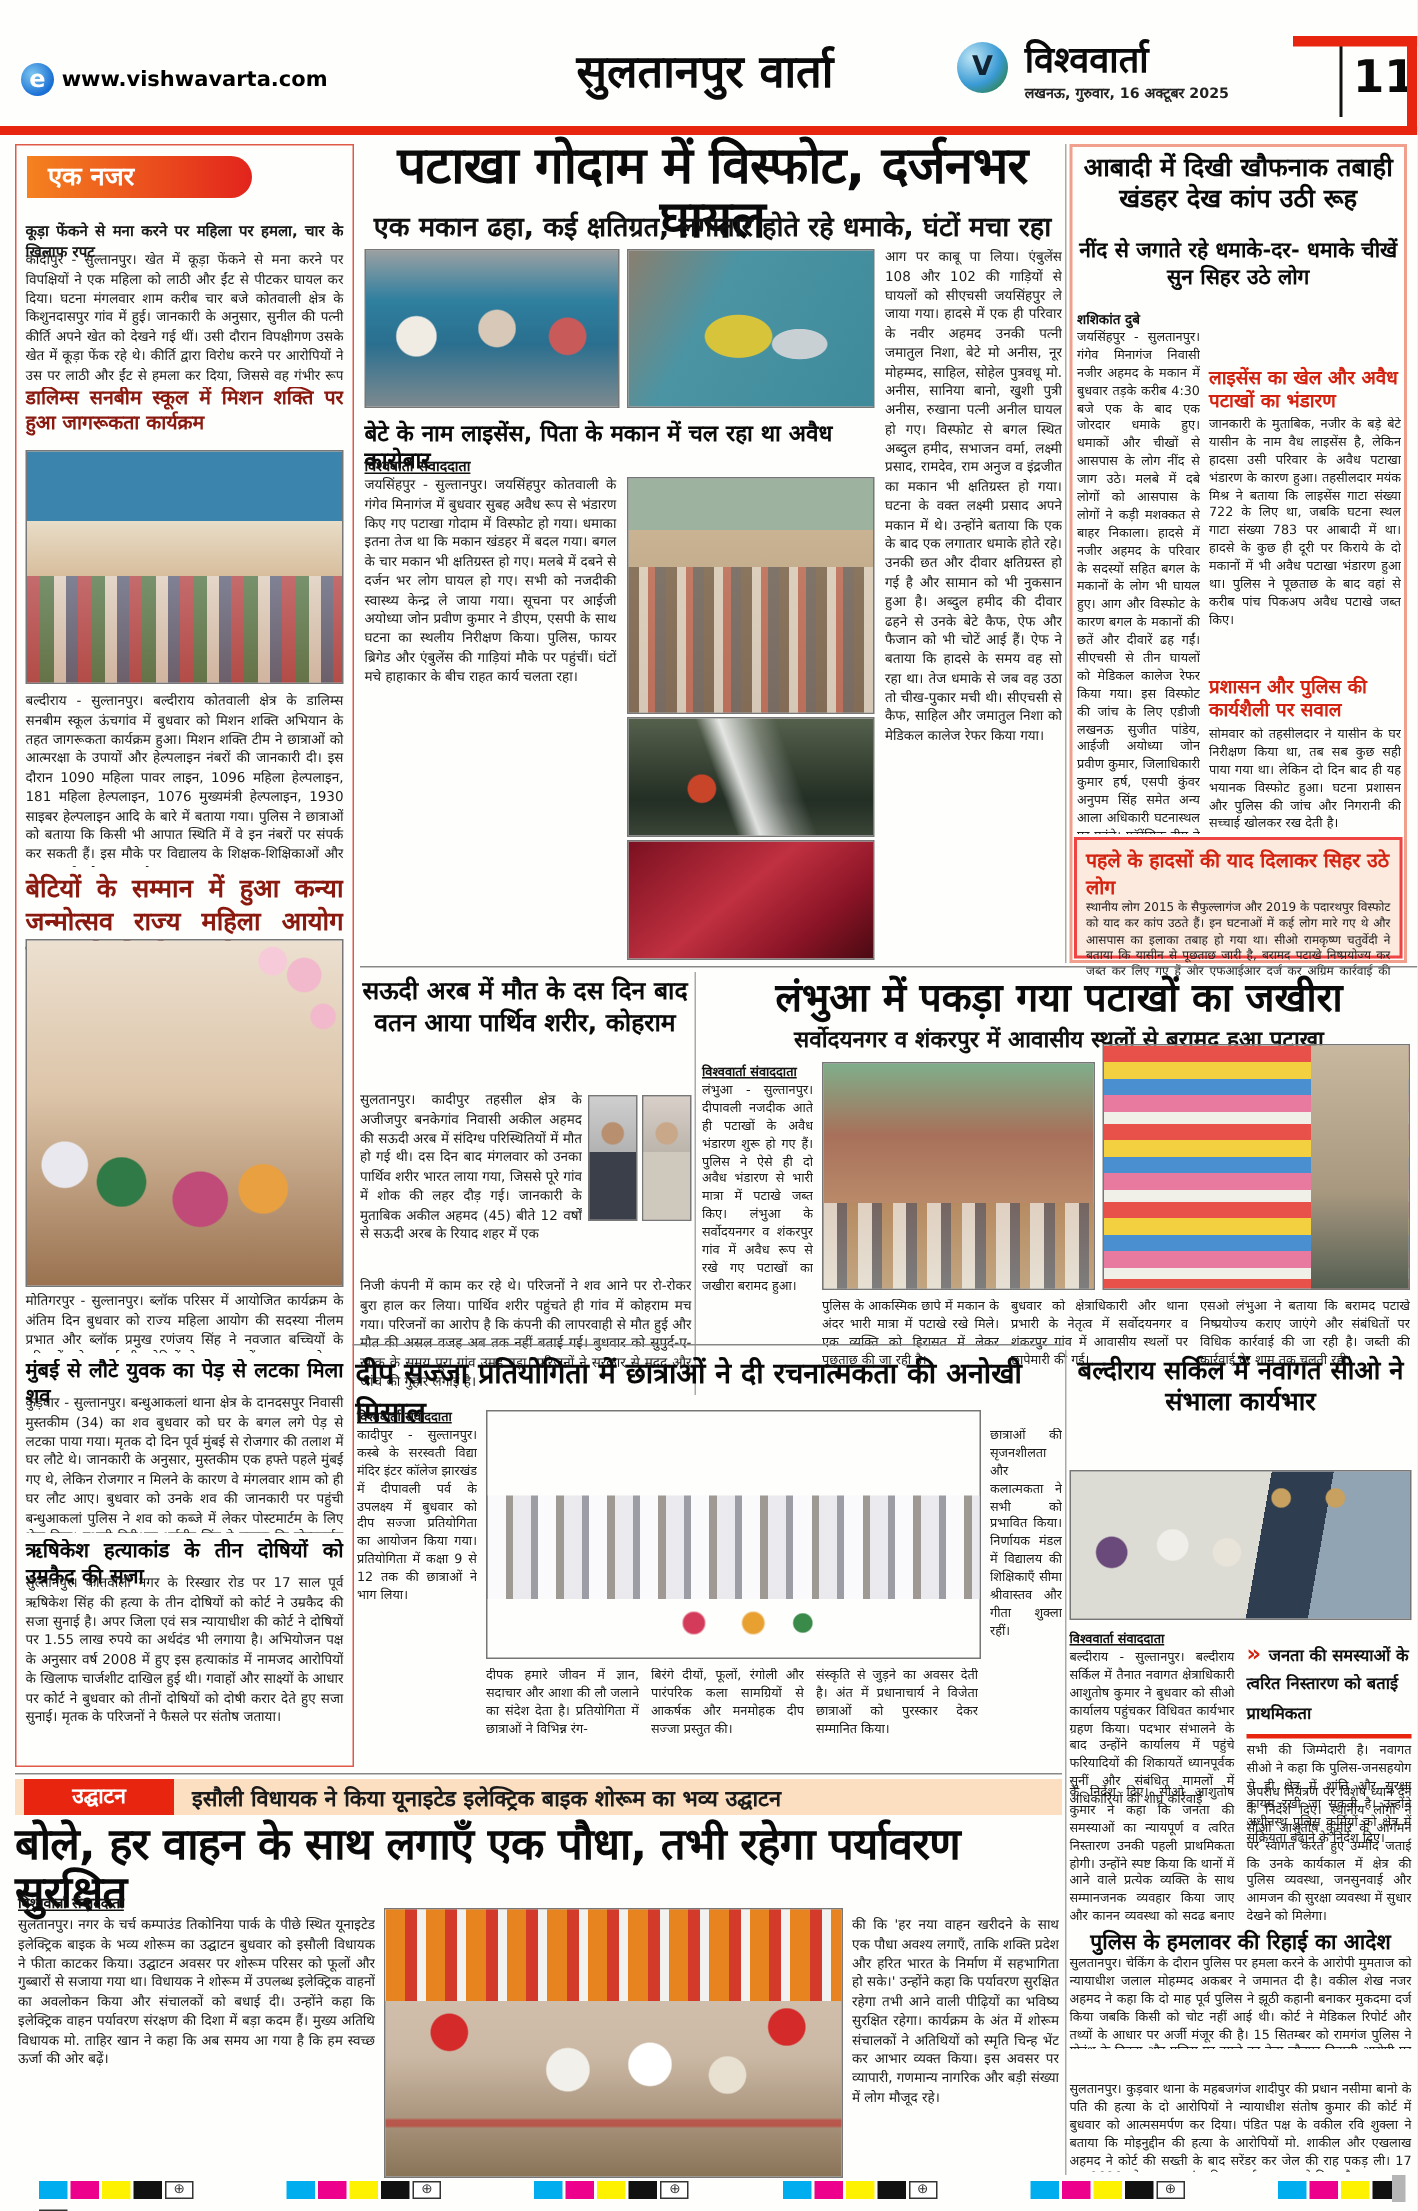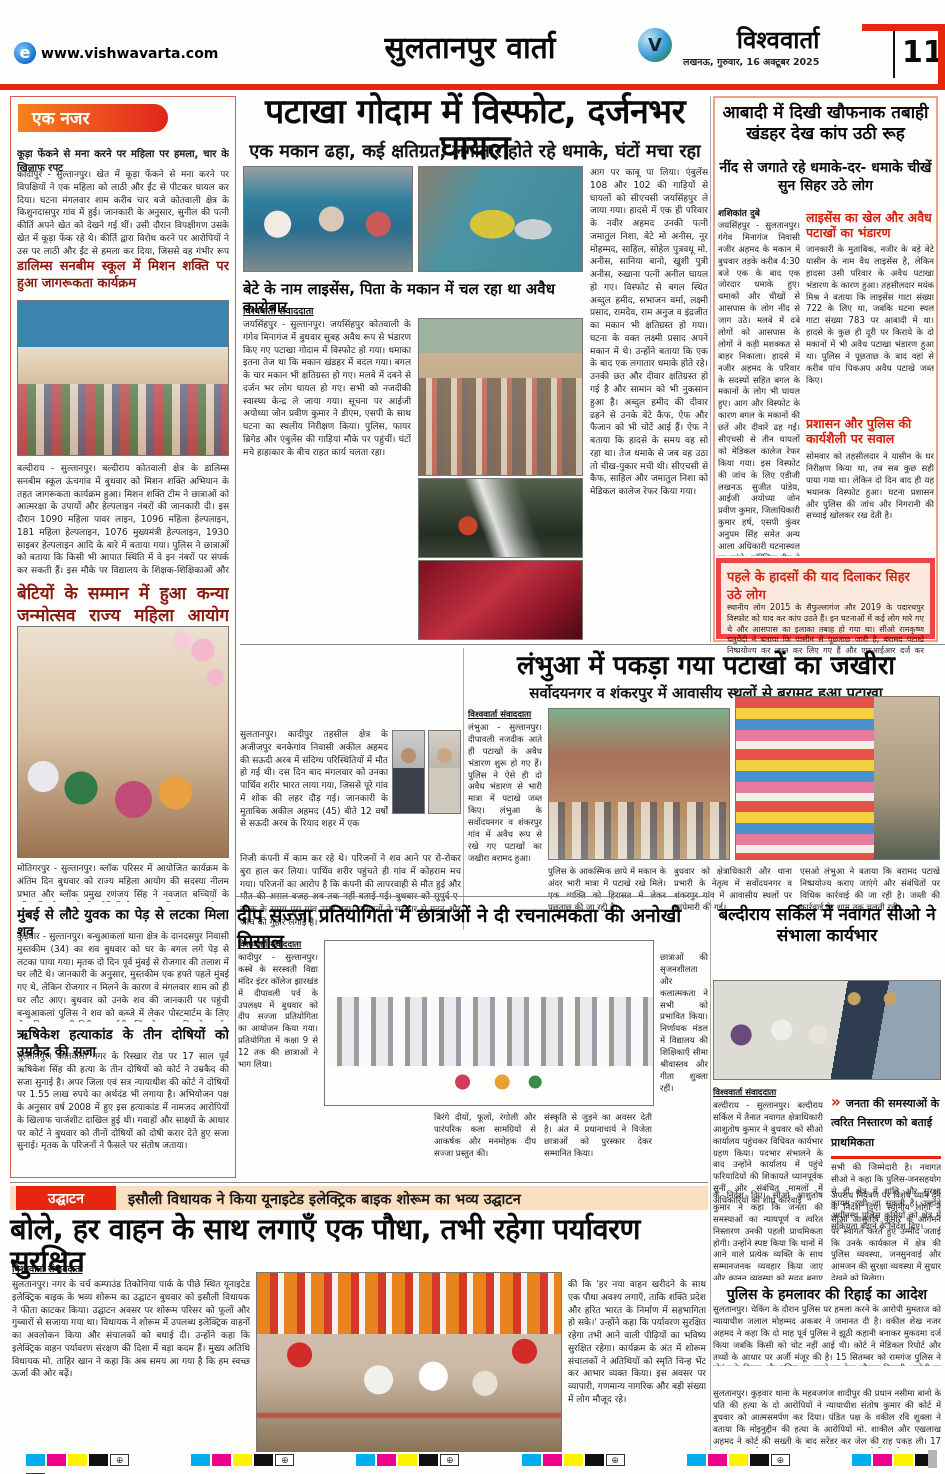--- a/index.html
+++ b/index.html
@@ -26,21 +26,21 @@
 
 <div id="page">
 
   <div class="a" style="left:14px;top:42px;width:220px;">
     <span style="display:inline-block;width:22px;height:22px;border-radius:50%;background:radial-gradient(circle at 35% 35%,#7ec8f0,#1a6fd4 70%);color:#fff;font-weight:700;text-align:center;line-height:22px;vertical-align:middle;">e</span>
     <span class="bold" style="font-size:14px;vertical-align:middle;">www.vishwavarta.com</span>
   </div>
   <div class="a bold ctr" style="left:280px;top:26px;width:380px;font-size:30px;color:#0a0a0a;">सुलतानपुर वार्ता</div>
   <div class="a" style="left:638px;top:22px;width:250px;">
     <span style="display:inline-block;width:34px;height:34px;border-radius:50%;background:radial-gradient(circle at 30% 30%,#bfe6f5,#3a9ad4 55%,#2c7f3a 90%);color:#123;font-weight:800;text-align:center;line-height:34px;font-size:18px;vertical-align:middle;">V</span>
-    <span style="display:inline-block;vertical-align:middle;margin-left:6px;text-align:right;">
+    <span style="display:inline-block;vertical-align:middle;margin-left:6px;">
       <span class="bold" style="font-size:24px;display:block;color:#0a0a0a;">विश्ववार्ता</span>
       <span class="bold" style="font-size:9.5px;display:block;color:#222;">लखनऊ,  गुरुवार, 16 अक्टूबर 2025</span>
     </span>
   </div>
   <div class="a" style="left:893px;top:28px;width:2px;height:50px;background:#111;"></div>
   <div class="a bold" style="left:902px;top:34px;font-size:30px;color:#0a0a0a;">11</div>
   <div class="a" style="left:862px;top:24px;width:83px;height:7px;background:#e8250f;"></div>
   <div class="a" style="left:938px;top:24px;width:7px;height:64px;background:#e8250f;"></div>
   <div class="a" style="left:0;top:84px;width:945px;height:6px;background:#e8250f;"></div>
 
@@ -92,34 +92,35 @@
 
   <div class="a jt bt" style="left:590px;top:166px;width:118px;height:474px;">आग पर काबू पा लिया। एंबुलेंस 108 और 102 की गाड़ियों से घायलों को सीएचसी जयसिंहपुर ले जाया गया। हादसे में एक ही परिवार के नवीर अहमद उनकी पत्नी जमातुल निशा, बेटे मो अनीस, नूर मोहम्मद, साहिल, सोहेल पुत्रवधू मो. अनीस, सानिया बानो, खुशी पुत्री अनीस, रुखाना पत्नी अनील घायल हो गए। विस्फोट से बगल स्थित अब्दुल हमीद, सभाजन वर्मा, लक्ष्मी प्रसाद, रामदेव, राम अनुज व इंद्रजीत का मकान भी क्षतिग्रस्त हो गया। घटना के वक्त लक्ष्मी प्रसाद अपने मकान में थे। उन्होंने बताया कि एक के बाद एक लगातार धमाके होते रहे। उनकी छत और दीवार क्षतिग्रस्त हो गई है और सामान को भी नुकसान हुआ है। अब्दुल हमीद की दीवार ढहने से उनके बेटे कैफ, ऐफ और फैजान को भी चोटें आई हैं। ऐफ ने बताया कि हादसे के समय वह सो रहा था। तेज धमाके से जब वह उठा तो चीख-पुकार मची थी। सीएचसी से कैफ, साहिल और जमातुल निशा को मेडिकल कालेज रेफर किया गया।</div>
 
   <div class="a" style="left:713px;top:96px;width:225px;height:546px;border:2px solid #f0a08c;"></div>
   <div class="a bold ctr" style="left:717px;top:102px;width:217px;font-size:17px;line-height:1.25;color:#0a0a0a;">आबादी में दिखी खौफनाक तबाही खंडहर देख कांप उठी रूह</div>
   <div class="a bold ctr" style="left:717px;top:158px;width:217px;font-size:14px;line-height:1.3;color:#0a0a0a;">नींद से जगाते रहे धमाके-दर- धमाके चीखें सुन सिहर उठे लोग</div>
   <div class="a bold" style="left:718px;top:206px;font-size:9px;color:#111;">शशिकांत दुबे</div>
   <div class="a jt bt2" style="left:718px;top:220px;width:82px;height:336px;">जयसिंहपुर - सुलतानपुर। गंगेव मिनागंज निवासी नजीर अहमद के मकान में बुधवार तड़के करीब 4:30 बजे एक के बाद एक जोरदार धमाके हुए। धमाकों और चीखों से आसपास के लोग नींद से जाग उठे। मलबे में दबे लोगों को आसपास के लोगों ने कड़ी मशक्कत से बाहर निकाला। हादसे में नजीर अहमद के परिवार के सदस्यों सहित बगल के मकानों के लोग भी घायल हुए। आग और विस्फोट के कारण बगल के मकानों की छतें और दीवारें ढह गईं। सीएचसी से तीन घायलों को मेडिकल कालेज रेफर किया गया। इस विस्फोट की जांच के लिए एडीजी लखनऊ सुजीत पांडेय, आईजी अयोध्या जोन प्रवीण कुमार, जिलाधिकारी कुमार हर्ष, एसपी कुंवर अनुपम सिंह समेत अन्य आला अधिकारी घटनास्थल पर पहुंचे। फॉरेंसिक टीम ने पटाखों और बारूद के नमूने जुटाए।</div>
 
   <div class="a" style="left:806px;top:210px;width:128px;height:346px;">
-    <div class="bold red" style="font-size:12.5px;line-height:1.2;">लाइसेंस का खेल और अवैध पटाखों का भंडारण</div>
+    <div class="bold red" style="font-size:12.5px;line-height:1.2;margin-top:34px;">लाइसेंस का खेल और अवैध पटाखों का भंडारण</div>
     <div class="jt bt2" style="height:166px;margin-top:4px;">जानकारी के मुताबिक, नजीर के बड़े बेटे यासीन के नाम वैध लाइसेंस है, लेकिन हादसा उसी परिवार के अवैध पटाखा भंडारण के कारण हुआ। तहसीलदार मयंक मिश्र ने बताया कि लाइसेंस गाटा संख्या 722 के लिए था, जबकि घटना स्थल गाटा संख्या 783 पर आबादी में था। हादसे के कुछ ही दूरी पर किराये के दो मकानों में भी अवैध पटाखा भंडारण हुआ था। पुलिस ने पूछताछ के बाद वहां से करीब पांच पिकअप अवैध पटाखे जब्त किए।</div>
     <div class="bold red" style="font-size:12.5px;line-height:1.2;margin-top:6px;">प्रशासन और पुलिस की कार्यशैली पर सवाल</div>
     <div class="jt bt2" style="height:100px;margin-top:5px;">सोमवार को तहसीलदार ने यासीन के घर निरीक्षण किया था, तब सब कुछ सही पाया गया था। लेकिन दो दिन बाद ही यह भयानक विस्फोट हुआ। घटना प्रशासन और पुलिस की जांच और निगरानी की सच्चाई खोलकर रख देती है।</div>
   </div>
 
-  <div class="a" style="left:716px;top:558px;width:219px;height:81px;background:#fdeade;border:5px solid #ef4444;padding:4px 6px;">
+  <div class="a" style="left:716px;top:558px;width:219px;height:81px;background:#fdeade;border:2px solid #ef4444;padding:4px 6px;">
     <div class="bold red" style="font-size:13px;">पहले के हादसों की याद दिलाकर सिहर उठे लोग</div>
     <div class="jt" style="font-size:8px;line-height:1.35;height:54px;overflow:hidden;color:#222;">स्थानीय लोग 2015 के सैफुल्लागंज और 2019 के पदारथपुर विस्फोट को याद कर कांप उठते हैं। इन घटनाओं में कई लोग मारे गए थे और आसपास का इलाका तबाह हो गया था। सीओ रामकृष्ण चतुर्वेदी ने बताया कि यासीन से पूछताछ जारी है, बरामद पटाखे निष्प्रयोज्य कर जब्त कर लिए गए हैं और एफआईआर दर्ज कर अग्रिम कार्रवाई की जाएगी।</div>
   </div>
 
   <div class="a vrule" style="left:710px;top:96px;height:546px;"></div>
   <div class="a hrule" style="left:240px;top:644px;width:705px;"></div>
 
+  <div class="a bold ctr" style="left:240px;top:650px;width:220px;font-size:16.5px;line-height:1.3;color:#0a0a0a;">सऊदी अरब में मौत के दस दिन बाद वतन आया पार्थिव शरीर, कोहराम</div>
   <div class="a jt bt" style="left:240px;top:728px;width:148px;height:120px;">सुलतानपुर। कादीपुर तहसील क्षेत्र के अजीजपुर बनकेगांव निवासी अकील अहमद की सऊदी अरब में संदिग्ध परिस्थितियों में मौत हो गई थी। दस दिन बाद मंगलवार को उनका पार्थिव शरीर भारत लाया गया, जिससे पूरे गांव में शोक की लहर दौड़ गई। जानकारी के मुताबिक अकील अहमद (45) बीते 12 वर्षों से सऊदी अरब के रियाद शहर में एक</div>
   <div class="a photo" style="left:392px;top:730px;width:33px;height:84px;background:linear-gradient(180deg,#cfcfcf 0%,#8f8f8f 100%);">
     <div style="position:absolute;inset:0;background:radial-gradient(circle at 50% 30%,#b89070 7px,transparent 8px),linear-gradient(180deg,transparent 45%,#3a3f4a 45%);"></div>
   </div>
   <div class="a photo" style="left:428px;top:730px;width:33px;height:84px;background:linear-gradient(180deg,#d8d0c8 0%,#9a948a 100%);">
     <div style="position:absolute;inset:0;background:radial-gradient(circle at 50% 30%,#c8a888 7px,transparent 8px),linear-gradient(180deg,transparent 45%,#cfc8bc 45%);"></div>
   </div>
   <div class="a jt bt" style="left:240px;top:852px;width:221px;height:76px;">निजी कंपनी में काम कर रहे थे। परिजनों ने शव आने पर रो-रोकर बुरा हाल कर लिया। पार्थिव शरीर पहुंचते ही गांव में कोहराम मच गया। परिजनों का आरोप है कि कंपनी की लापरवाही से मौत हुई और मौत की असल वजह अब तक नहीं बताई गई। बुधवार को सुपुर्द-ए-खाक के समय पूरा गांव उमड़ पड़ा। परिजनों ने सरकार से मदद और जांच की गुहार लगाई है।</div>
   <div class="a vrule" style="left:463px;top:648px;height:282px;"></div>
 
@@ -140,20 +141,21 @@
   <div class="a hrule" style="left:235px;top:896px;width:473px;"></div>
 
   <div class="a bold" style="left:237px;top:902px;width:480px;font-size:19px;color:#0a0a0a;">दीप सज्जा प्रतियोगिता में छात्राओं ने दी रचनात्मकता की अनोखी मिसाल</div>
   <div class="a byline" style="left:238px;top:938px;width:90px;font-size:8.5px;">विश्ववार्ता संवाददाता</div>
   <div class="a jt bt2" style="left:238px;top:952px;width:80px;height:218px;">कादीपुर - सुल्तानपुर। कस्बे के सरस्वती विद्या मंदिर इंटर कॉलेज झारखंड में दीपावली पर्व के उपलक्ष्य में बुधवार को दीप सज्जा प्रतियोगिता का आयोजन किया गया। प्रतियोगिता में कक्षा 9 से 12 तक की छात्राओं ने भाग लिया।</div>
   <div class="a photo" style="left:324px;top:940px;width:330px;height:166px;background:linear-gradient(180deg,#e8e0c4 0%,#e8e0c4 38%,#f2f2ee 38%,#e6e6e2 72%,#a8induced 72%,#b09070 100%);">
     <div style="position:absolute;left:0;top:34%;width:100%;height:42%;background:repeating-linear-gradient(90deg,rgba(250,250,252,.9) 0 12px,rgba(80,70,60,.55) 12px 17px,rgba(230,230,236,.85) 17px 29px,rgba(60,60,80,.5) 29px 34px);"></div>
     <div style="position:absolute;left:30%;bottom:6%;width:40%;height:16%;background:radial-gradient(circle at 30% 50%,#d43a5a 7px,transparent 8px),radial-gradient(circle at 60% 50%,#e8a030 7px,transparent 8px),radial-gradient(circle at 85% 50%,#3a8a4a 6px,transparent 7px);"></div>
   </div>
   <div class="a jt bt2" style="left:660px;top:952px;width:48px;height:218px;">छात्राओं की सृजनशीलता और कलात्मकता ने सभी को प्रभावित किया। निर्णायक मंडल में विद्यालय की शिक्षिकाएँ सीमा श्रीवास्तव और गीता शुक्ला रहीं।</div>
+  <div class="a jt bt2" style="left:324px;top:1112px;width:102px;height:62px;">दीपक हमारे जीवन में ज्ञान, सदाचार और आशा की लौ जलाने का संदेश देता है। प्रतियोगिता में छात्राओं ने विभिन्न रंग-</div>
   <div class="a jt bt2" style="left:434px;top:1112px;width:102px;height:62px;">बिरंगे दीयों, फूलों, रंगोली और पारंपरिक कला सामग्रियों से आकर्षक और मनमोहक दीप सज्जा प्रस्तुत की।</div>
   <div class="a jt bt2" style="left:544px;top:1112px;width:108px;height:62px;">संस्कृति से जुड़ने का अवसर देती है। अंत में प्रधानाचार्य ने विजेता छात्राओं को पुरस्कार देकर सम्मानित किया।</div>
 
   <div class="a vrule" style="left:710px;top:900px;height:550px;"></div>
   <div class="a bold ctr" style="left:713px;top:904px;width:228px;font-size:17px;line-height:1.25;color:#0a0a0a;">बल्दीराय सर्किल में नवागत सीओ ने संभाला कार्यभार</div>
   <div class="a photo" style="left:713px;top:980px;width:228px;height:100px;background:linear-gradient(100deg,#dcdcd4 0%,#dcdcd4 55%,#2e3e50 55%,#2e3e50 72%,#90a4b4 72%,#90a4b4 100%);">
     <div style="position:absolute;inset:0;background:radial-gradient(circle at 12% 55%,#6a4a7a 10px,transparent 11px),radial-gradient(circle at 30% 50%,#f0eee8 10px,transparent 11px),radial-gradient(circle at 46% 55%,#e8e4da 9px,transparent 10px),radial-gradient(circle at 62% 18%,#c8a060 6px,transparent 7px),radial-gradient(circle at 78% 18%,#c8a060 6px,transparent 7px);"></div>
   </div>
   <div class="a byline" style="left:713px;top:1086px;width:110px;font-size:8.5px;">विश्ववार्ता संवाददाता</div>
   <div class="a jt bt2" style="left:713px;top:1100px;width:110px;height:178px;">बल्दीराय - सुल्तानपुर। बल्दीराय सर्किल में तैनात नवागत क्षेत्राधिकारी आशुतोष कुमार ने बुधवार को सीओ कार्यालय पहुंचकर विधिवत कार्यभार ग्रहण किया। पदभार संभालने के बाद उन्होंने कार्यालय में पहुंचे फरियादियों की शिकायतें ध्यानपूर्वक सुनीं और संबंधित मामलों में अधिकारियों को शीघ्र कार्रवाई</div>

